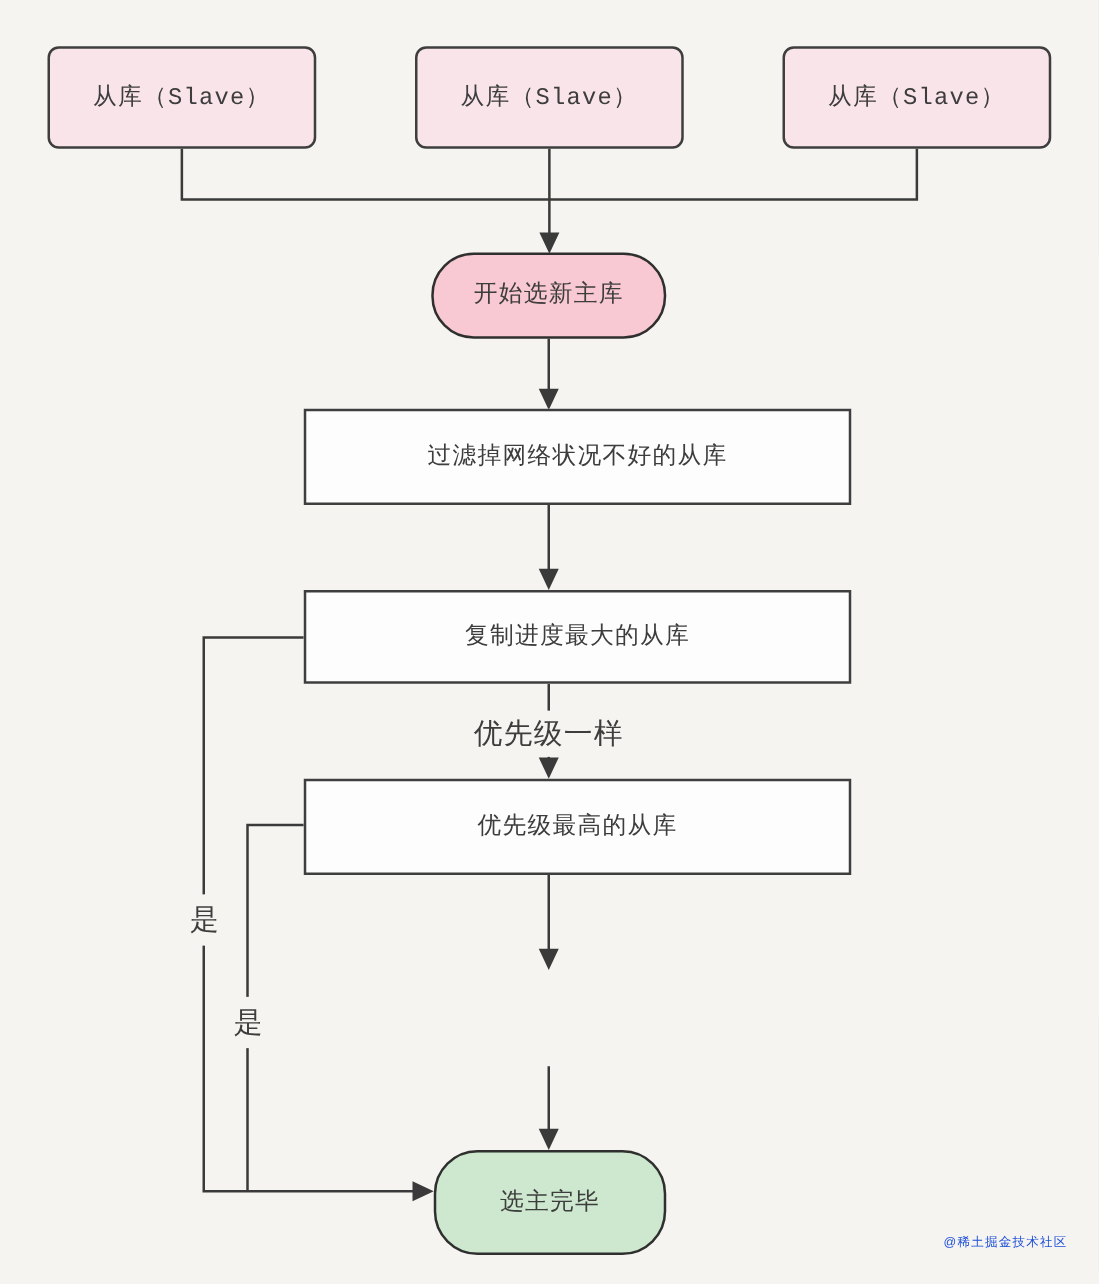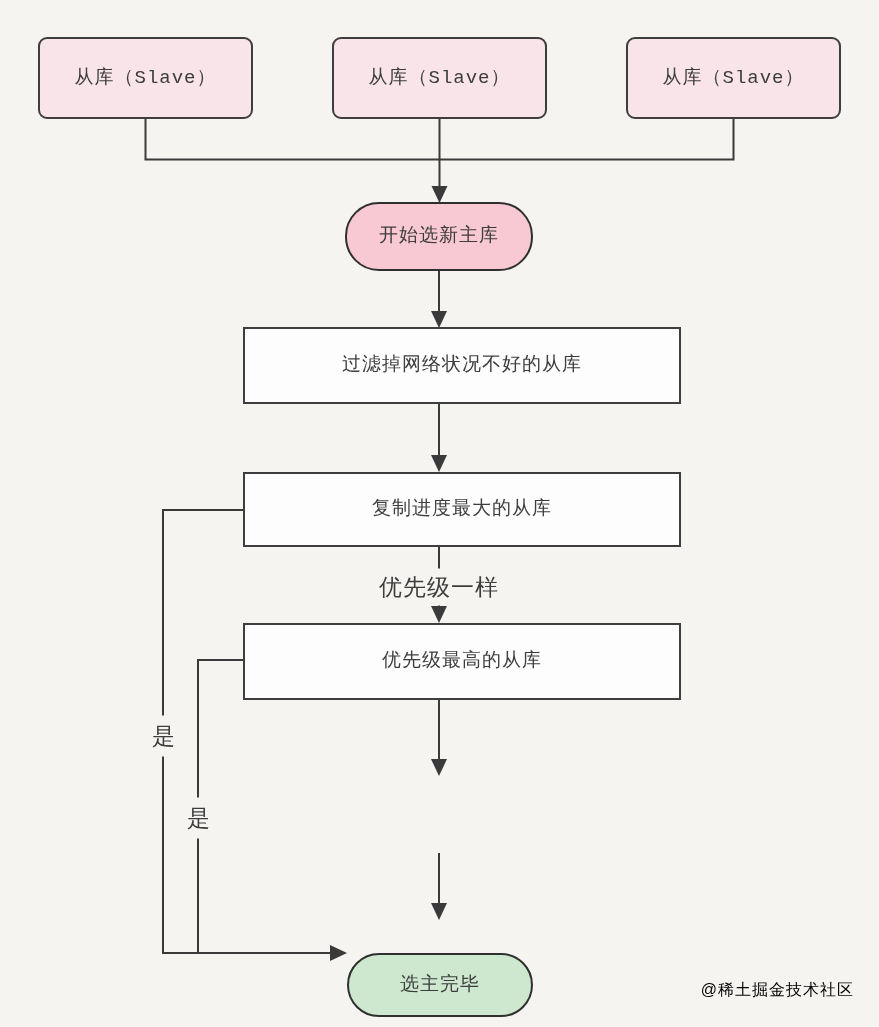--- a/index.html
+++ b/index.html
@@ -71,46 +71,45 @@
     border: 2px solid #3e3e3e;
   }
   .box-filter   { top: 327px; height: 77px; }
   .box-priority { top: 472px; height: 75px; }
   .box-progress { top: 623px; height: 77px; }
   .box-id       { top: 776px; height: 77px; }
   .pill-done {
     left: 347px;
     top: 920px;
     width: 186px;
-    height: 64px;
+    height: 84px;
     background: #cde8ce;
     border: 2px solid #2f2f2f;
     border-radius: 35px;
-    margin-top: 33px;
   }
   .edge-label {
     position: absolute;
     transform: translate(-50%, -50%);
     background: #f5f4f1;
     padding: 3px 7px;
     font-size: 23px;
     letter-spacing: 1px;
     white-space: nowrap;
   }
   .lbl-same-priority { left: 439px; top: 587px; }
   .lbl-same-progress { left: 439px; top: 742px; }
   .lbl-yes-1 { left: 164px; top: 736px; padding: 5px 2px; }
   .lbl-yes-2 { left: 199px; top: 818px; padding: 5px 2px; }
   .watermark {
     position: absolute;
     right: 25px;
     bottom: 26px;
-    font-size: 16px;
+    font-size: 10px;
     letter-spacing: 1px;
-    color: #000000;
+    color: #1d4ed8;
   }
 </style>
 </head>
 <body>
 
 <div class="stage">
 
   <svg class="connectors" viewBox="0 0 879 1027" xmlns="http://www.w3.org/2000/svg">
 
     <polyline points="145.5,119 145.5,159.5 733.5,159.5 733.5,119"></polyline>

